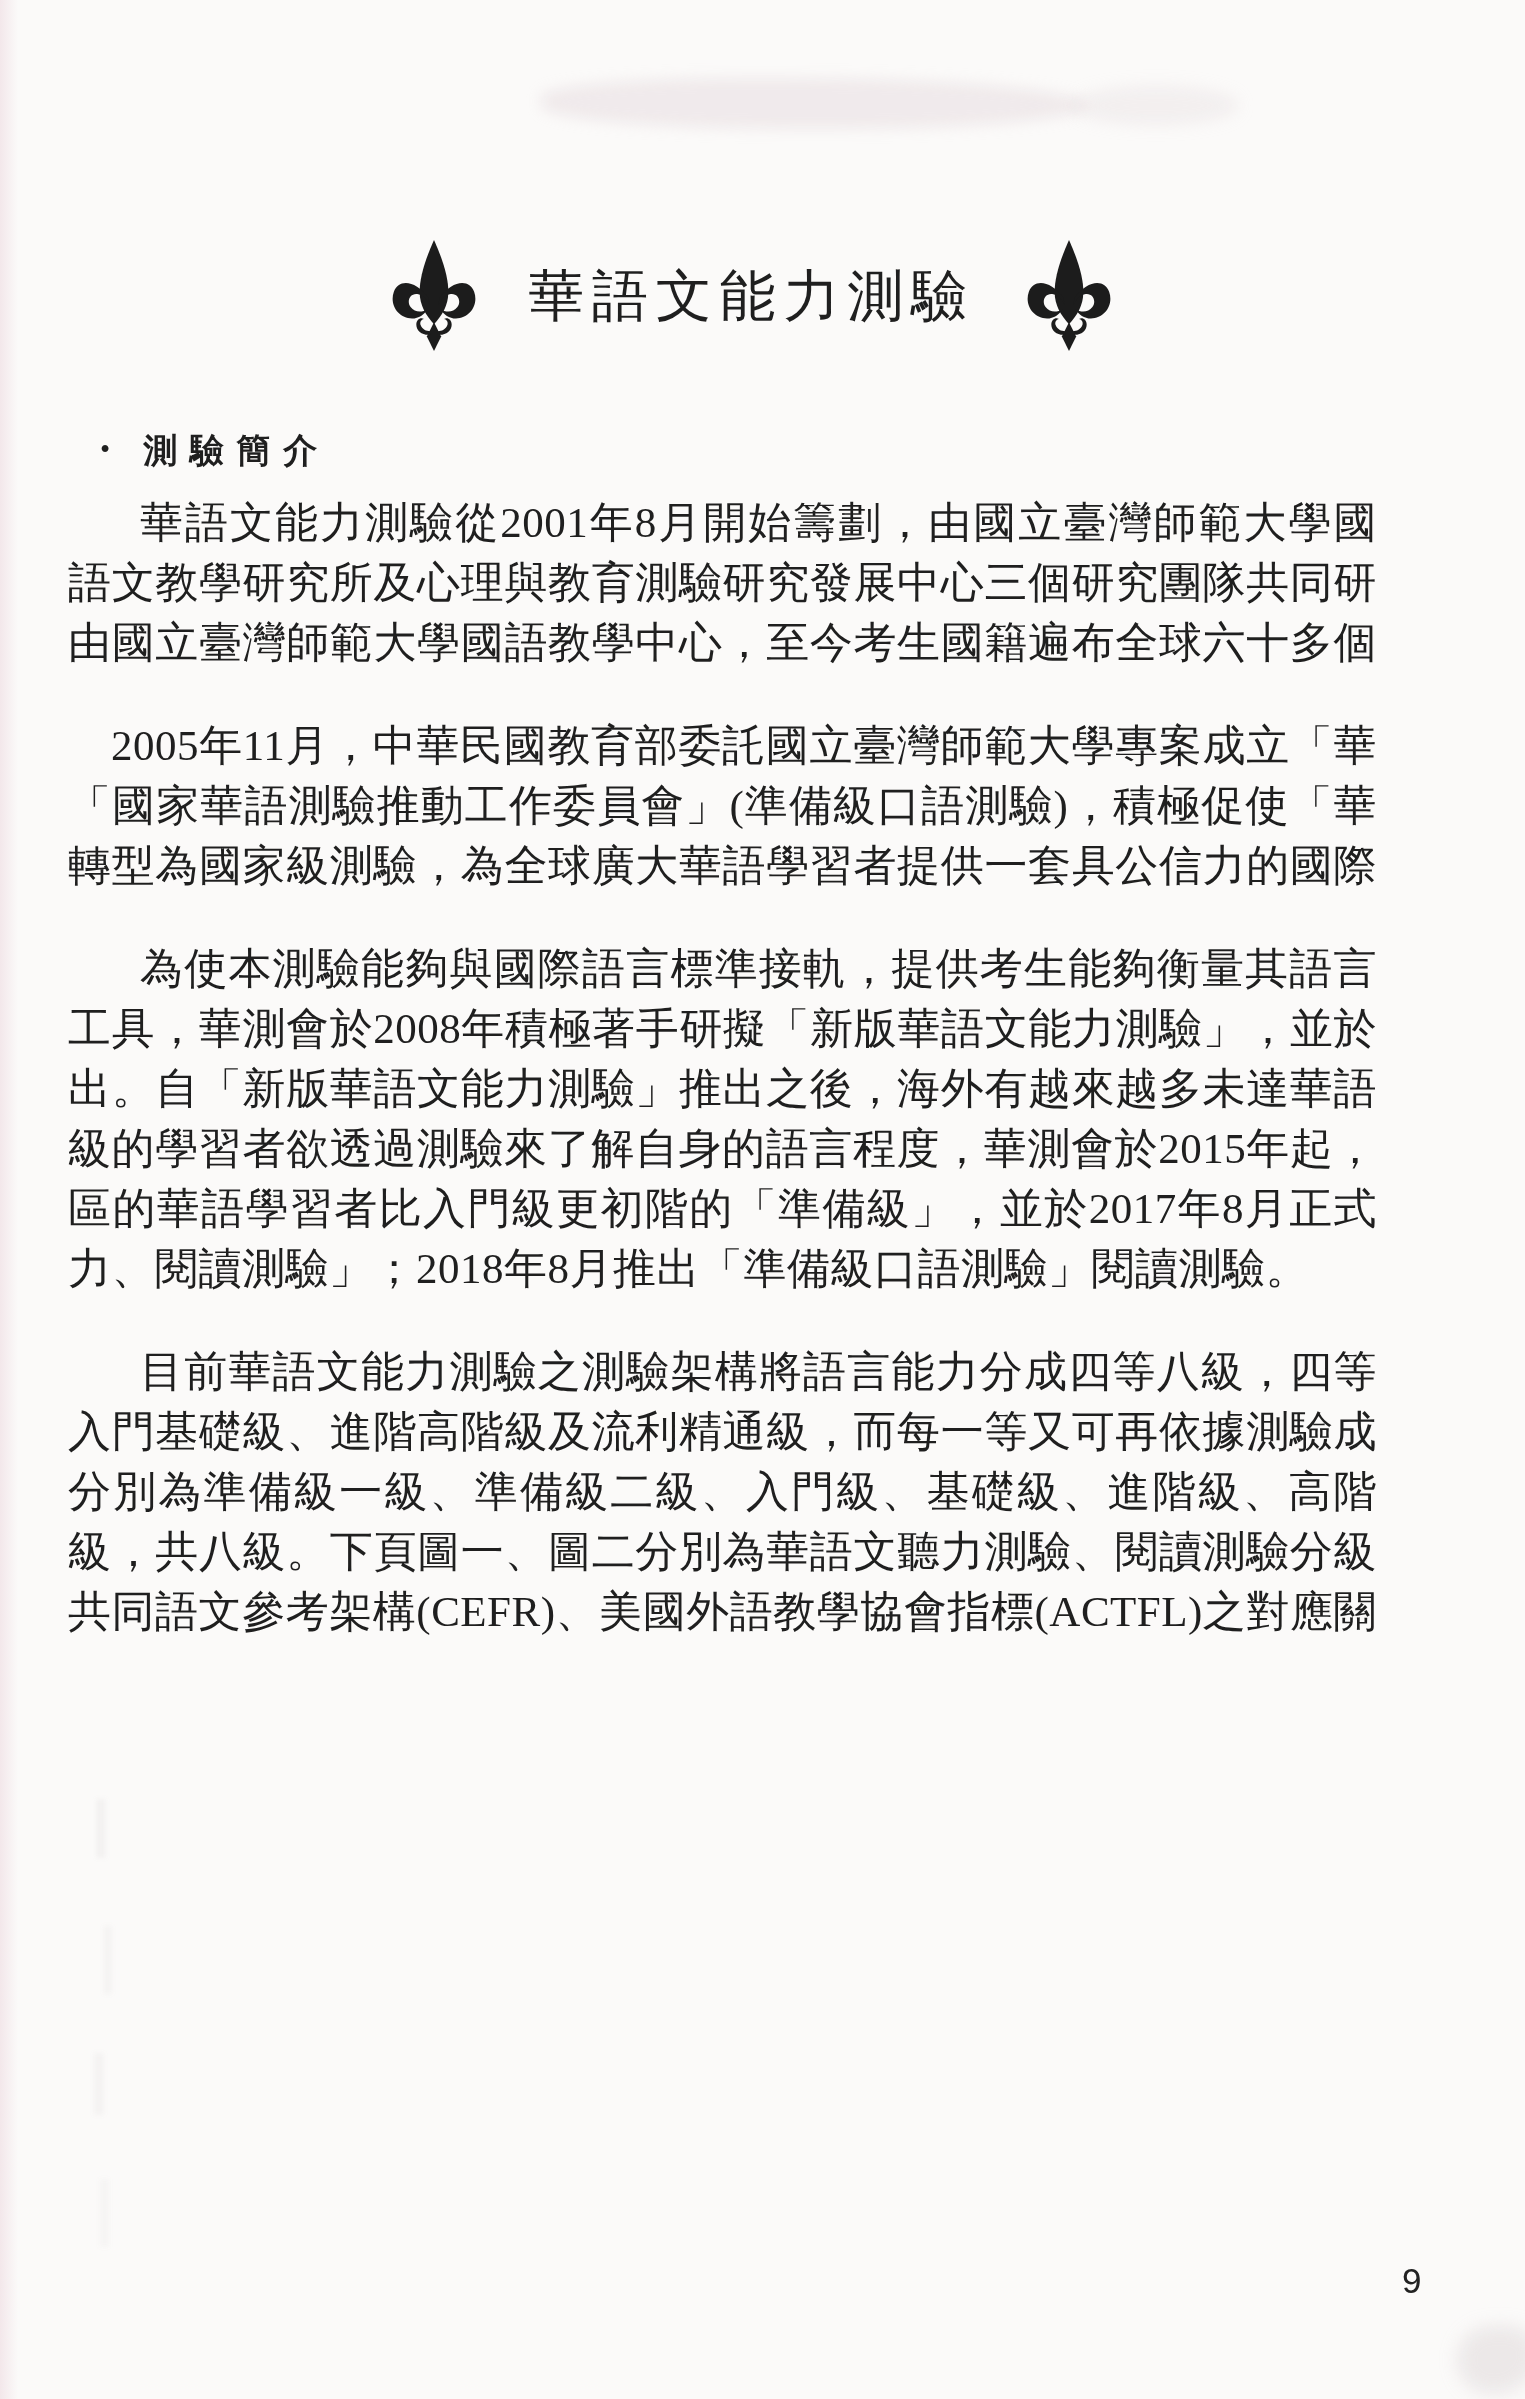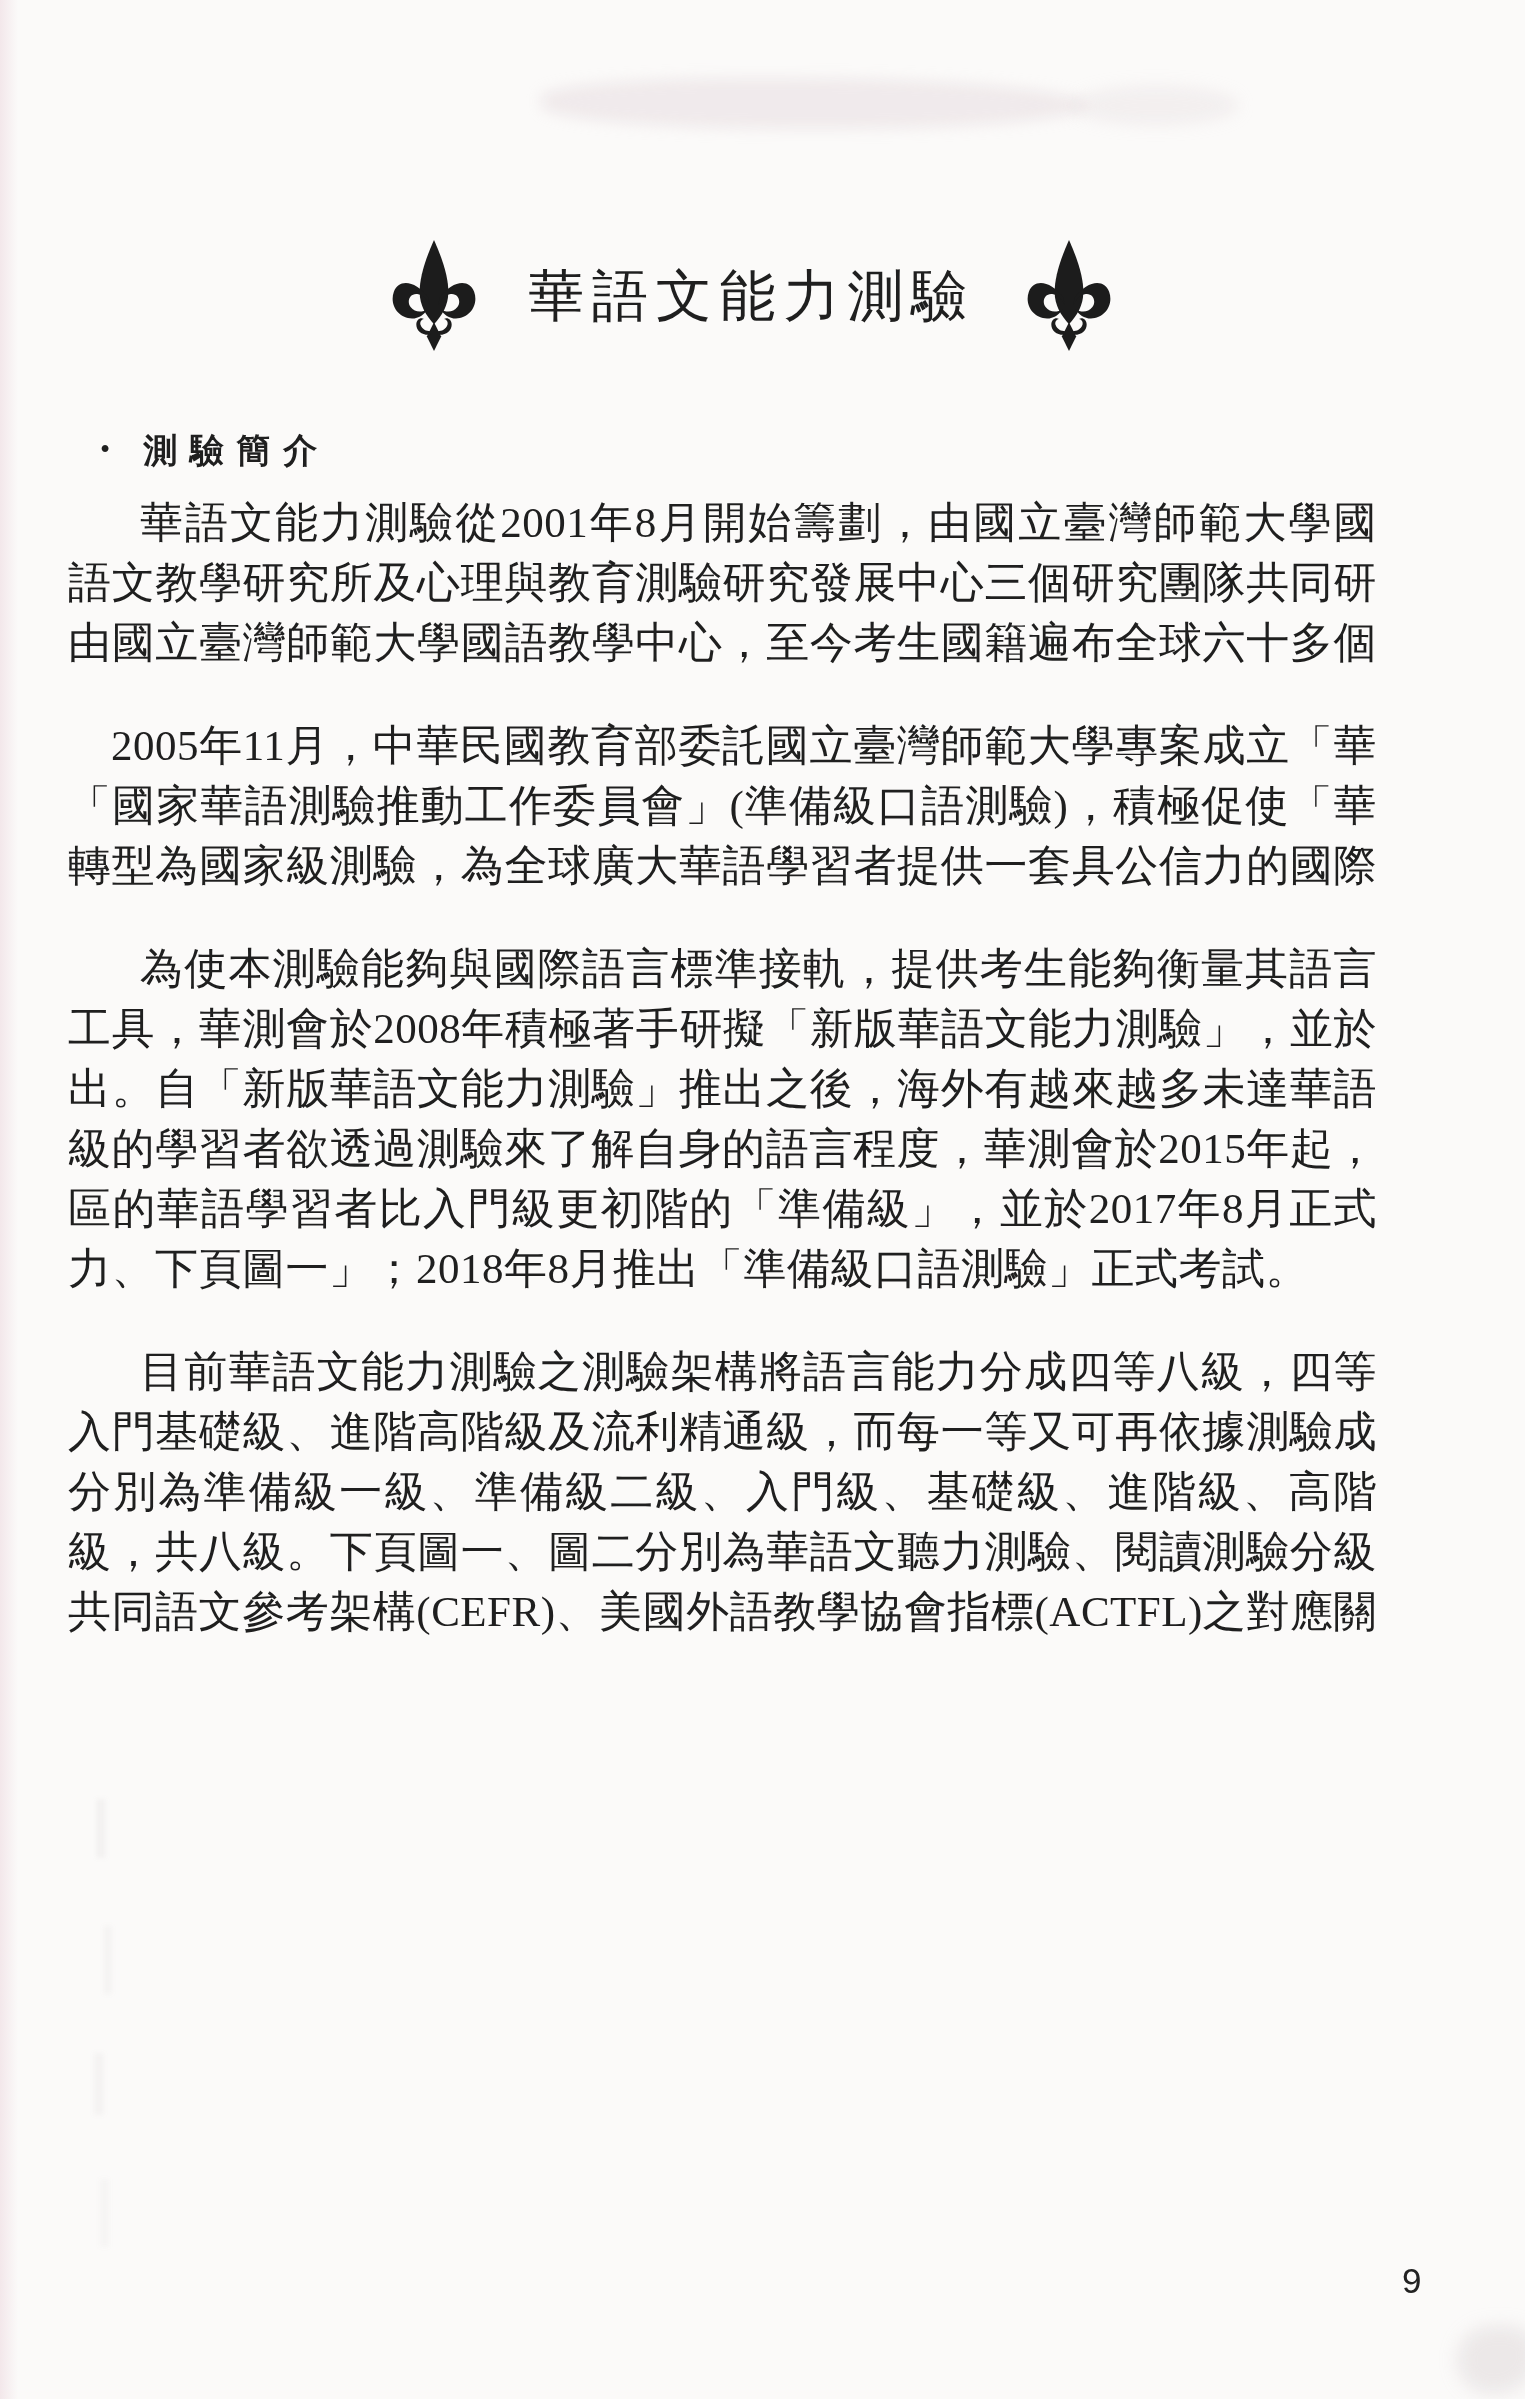--- a/index.html
+++ b/index.html
@@ -163,21 +163,21 @@
       <span class="line">「國家華語測驗推動工作委員會」(準備級口語測驗)，積極促使「華語文能力測驗」</span>
       <span class="line ln-last">轉型為國家級測驗，為全球廣大華語學習者提供一套具公信力的國際級語言測驗。</span>
     </p>
 
     <p class="para">
       <span class="line ind2">為使本測驗能夠與國際語言標準接軌，提供考生能夠衡量其語言能力的國際評量</span>
       <span class="line">工具，華測會於2008年積極著手研擬「新版華語文能力測驗」，並於2013年正式推</span>
       <span class="line">出。自「新版華語文能力測驗」推出之後，海外有越來越多未達華語文能力測驗入門</span>
       <span class="line">級的學習者欲透過測驗來了解自身的語言程度，華測會於2015年起，研發針對海外地</span>
       <span class="line">區的華語學習者比入門級更初階的「準備級」，並於2017年8月正式推出「準備級聽</span>
-      <span class="line ln-last">力、下頁圖一」；2018年8月推出「準備級口語測驗」正式考試。</span>
+      <span class="line ln-last">力、閱讀測驗」；2018年8月推出「準備級口語測驗」閱讀測驗。</span>
     </p>
 
     <p class="para">
       <span class="line ind2">目前華語文能力測驗之測驗架構將語言能力分成四等八級，四等分別為準備級、</span>
       <span class="line">入門基礎級、進階高階級及流利精通級，而每一等又可再依據測驗成績細分為兩級，</span>
       <span class="line">分別為準備級一級、準備級二級、入門級、基礎級、進階級、高階級、流利級、精通</span>
       <span class="line">級，共八級。下頁圖一、圖二分別為華語文聽力測驗、閱讀測驗分級方式及其與歐洲</span>
       <span class="line ln-last">共同語文參考架構(CEFR)、美國外語教學協會指標(ACTFL)之對應關係。</span>
     </p>
 

